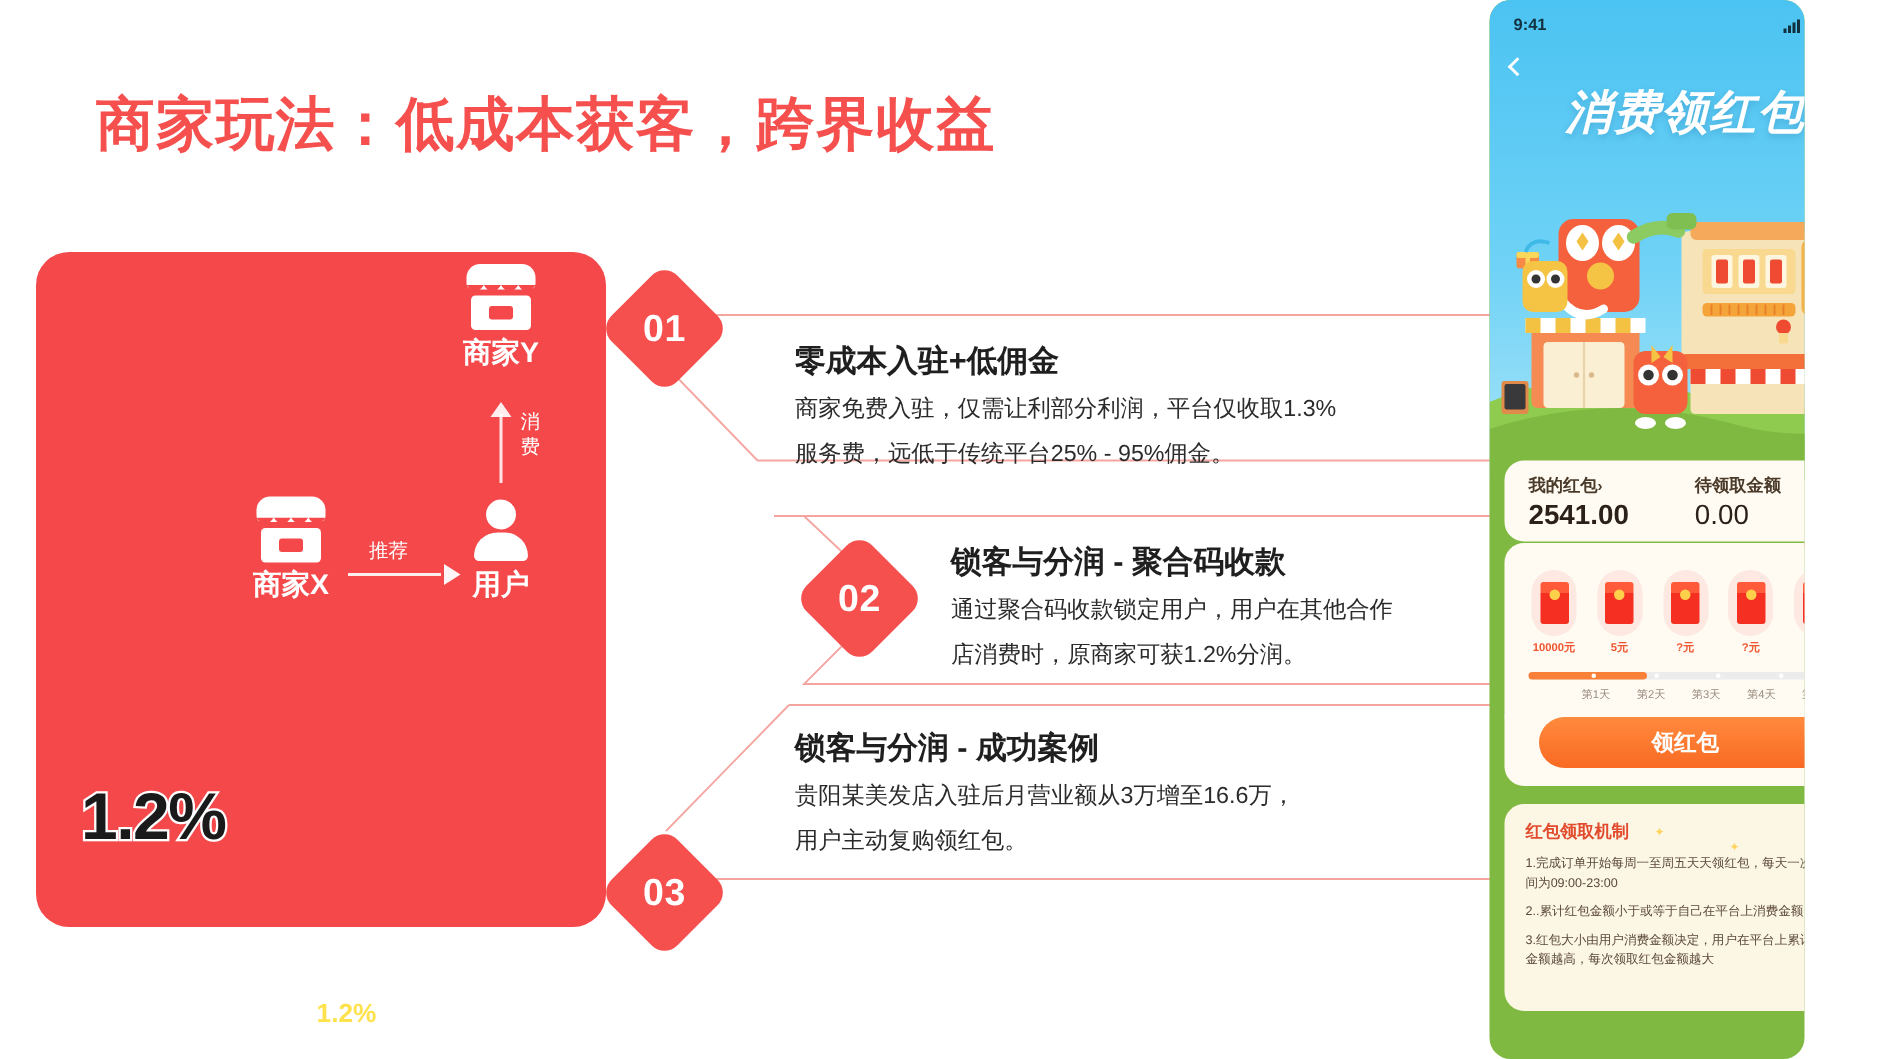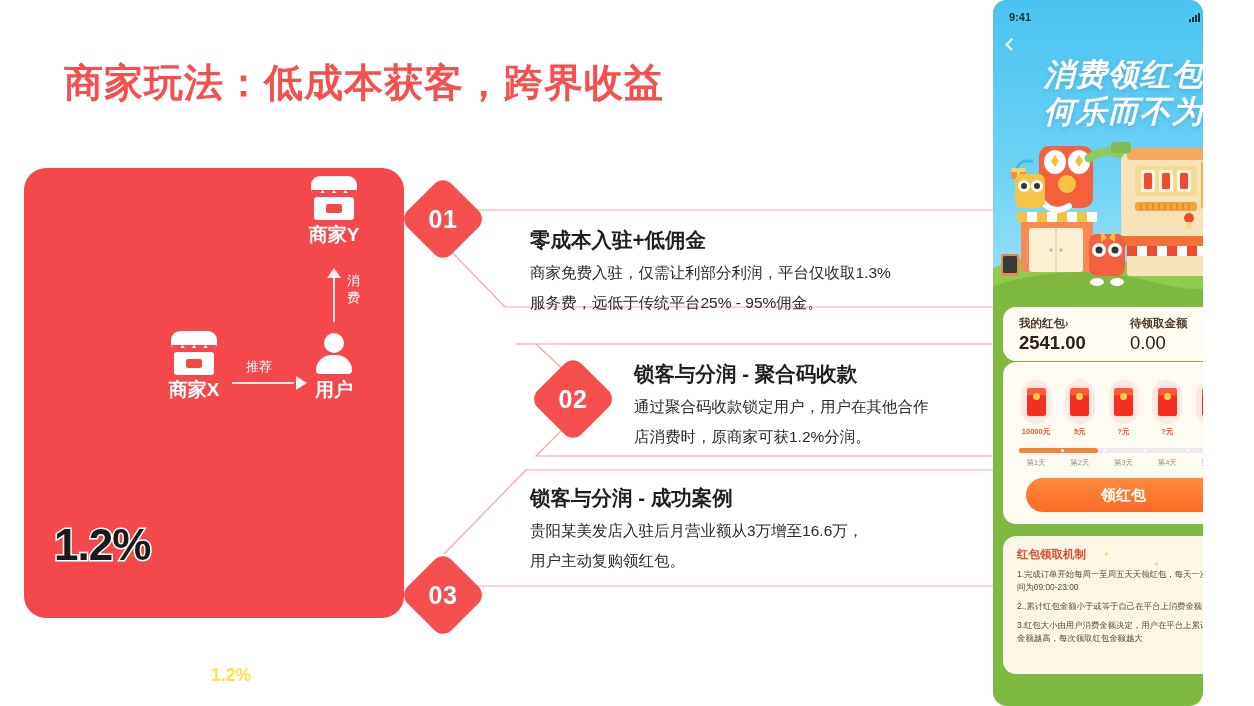--- a/index.html
+++ b/index.html
@@ -198,21 +198,21 @@
   }
   .env-label { font-size: 7.5px; color: #F0552F; margin-top: 3px; font-weight: bold; }
 
   .progress {
     position: relative; margin: 11px 16px 0 16px; height: 5px;
     background: #ECECEC; border-radius: 3px;
   }
   .progress .fill { position:absolute; left:0; top:0; height:5px; width: 38%; background: #F98038; border-radius: 3px; }
   .progress .tick { position:absolute; top:1px; width: 3px; height: 3px; border-radius:50%; background:#fff; }
 
-  .days { display: flex; justify-content: space-between; padding: 5px 16px 0 16px; }
+  .days { display: flex; justify-content: space-between; padding: 5px 16px 0 16px; margin-left: 28px; }
   .day { font-size: 7.5px; color: #9a8c80; width: 34px; text-align: center; }
 
   .claim-wrap { position: absolute; top: 478px; left: 0; width: 261px; }
   .claim-btn {
     display:block; margin: 0 auto; width: 196px; height: 34px;
     background: linear-gradient(180deg,#FF8A3D 0%, #F96A24 100%);
     border-radius: 17px; border: none;
     color: #fff; font-size: 15px; font-weight: bold;
     font-family: "Liberation Sans", sans-serif; cursor: pointer;
   }
@@ -379,21 +379,20 @@
         <span class="chev-back"></span>
         <span class="dots">
             <i></i>
             <i></i>
             <i></i>
           </span>
       </div>
 
       <div class="hero-title">
         <div>消费领红包</div>
-        <div>何乐而不为</div>
       </div>
 
       <svg class="illus" viewBox="0 0 261 202">
 
         <g>
           <rect x="212" y="12" width="16" height="12" rx="2" fill="#F7A23B"></rect>
           <rect x="212" y="12" width="16" height="4" rx="1.5" fill="#F4D03F"></rect>
           <rect x="218.5" y="12" width="3" height="12" fill="#F4D03F"></rect>
         </g>
         <g>

